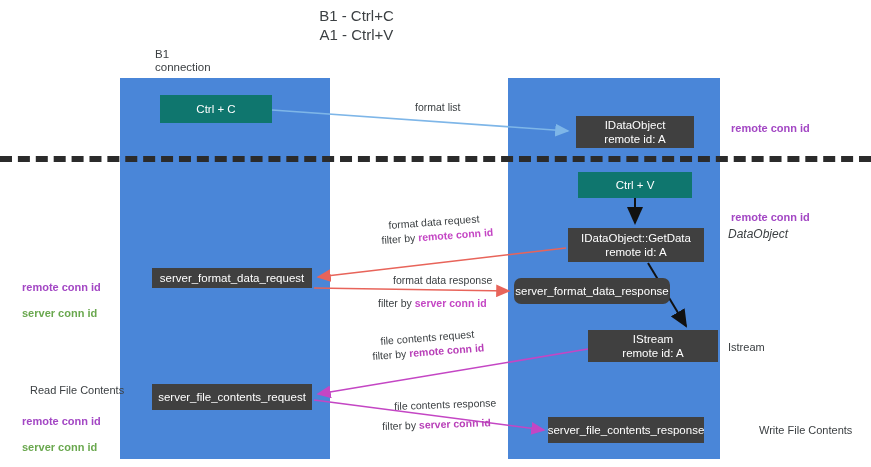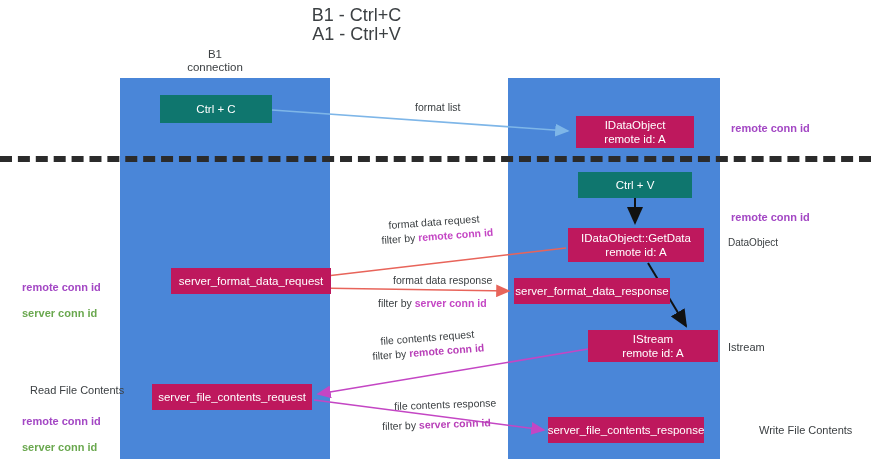--- a/index.html
+++ b/index.html
@@ -10,27 +10,27 @@
     color:#3c4043;
     overflow:hidden;
     position:relative;
   }
   #stage{position:absolute;left:0;top:0;width:871px;height:467px;}
   .abs{position:absolute;}
 
   
   #title{
     left:0;top:6px;width:713px;
-    text-align:center;font-size:18px;line-height:19px;color:#3c4043;
+    text-align:center;font-size:15px;line-height:19px;color:#3c4043;
     white-space:pre-line;
   }
 
   
   .col-head{
-    font-size:11.5px;line-height:13px;text-align:center;color:#3c4043;
+    font-size:11.5px;line-height:13px;text-align:left;color:#3c4043;
     white-space:pre-line;
   }
   #head-b1{left:155px;top:48px;width:120px;}
   #head-a1{left:560px;top:48px;width:120px;}
 
   
   .lane{background:#4a86d8;}
   #lane-b1{left:120px;top:78px;width:210px;height:381px;}
   #lane-a1{left:508px;top:78px;width:212px;height:381px;}
 
@@ -42,42 +42,42 @@
 
   
   .node{
     box-sizing:border-box;
     display:flex;flex-direction:column;
     align-items:center;justify-content:center;
     color:#ffffff;font-size:11.5px;line-height:14px;
     text-align:center;white-space:pre-line;
   }
   .green{background:#0f766e;}
-  .orange{background:#be185d;}
+  .orange{background:#404040;}
 
   #n-ctrlc{left:160px;top:95px;width:112px;height:28px;}
   #n-idataobject{left:576px;top:116px;width:118px;height:32px;}
   #n-ctrlv{left:578px;top:172px;width:114px;height:26px;}
   #n-getdata{left:568px;top:228px;width:136px;height:34px;}
-  #n-sfdreq{left:152px;top:268px;width:160px;height:26px;margin-left:19px;}
-  #n-sfdresp{left:514px;top:278px;width:156px;height:26px;}
+  #n-sfdreq{left:152px;top:268px;width:160px;height:20px;}
+  #n-sfdresp{left:514px;top:278px;width:156px;height:26px;border-radius:7px;}
   #n-istream{left:588px;top:330px;width:130px;height:32px;}
   #n-sfcreq{left:152px;top:384px;width:160px;height:26px;}
   #n-sfcresp{left:548px;top:417px;width:156px;height:26px;}
 
   
   .side{
     font-size:11px;line-height:13px;white-space:pre-line;
   }
   .purple{color:#a347c4;font-weight:bold;}
   .green-txt{color:#6aa84f;font-weight:bold;}
 
   #sa-remote1{left:731px;top:122px;}
   #sa-remote2{left:731px;top:211px;}
-  #sa-dataobject{left:728px;top:236px;font-size:10px;color:#3c4043;}
+  #sa-dataobject{left:728px;top:228px;font-size:12px;color:#3c4043;font-style:italic;}
   #sa-istream{left:728px;top:341px;font-size:11px;color:#3c4043;}
   #sa-write{left:736px;top:424px;font-size:11px;color:#3c4043;margin-left:23px;}
 
   #sa-left-mid{left:22px;top:268px;}
   #sa-read{left:30px;top:384px;font-size:11px;color:#3c4043;}
   #sa-left-bot{left:22px;top:402px;}
 
   
   .edge-label{
     font-size:10.5px;line-height:13px;color:#3c4043;

